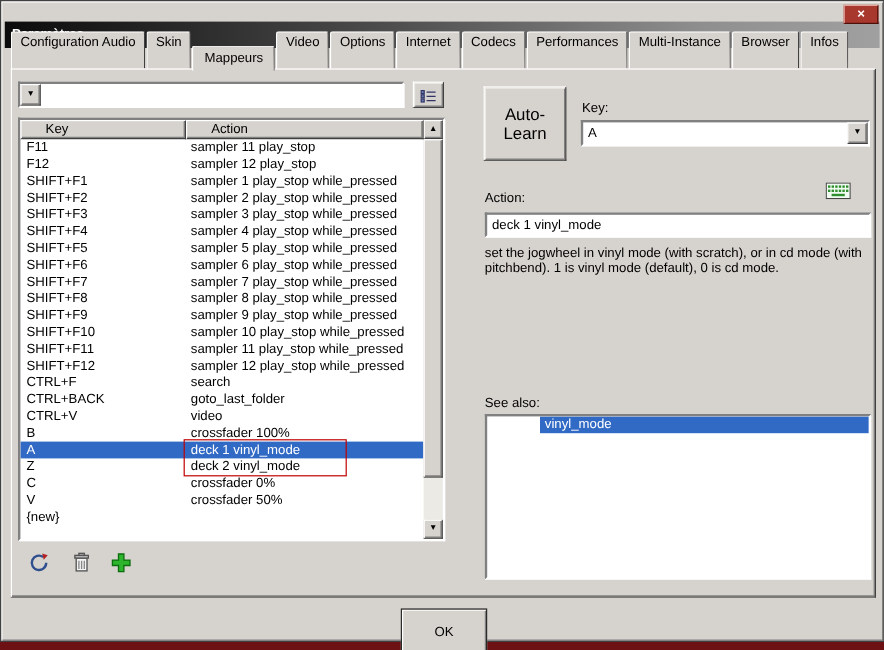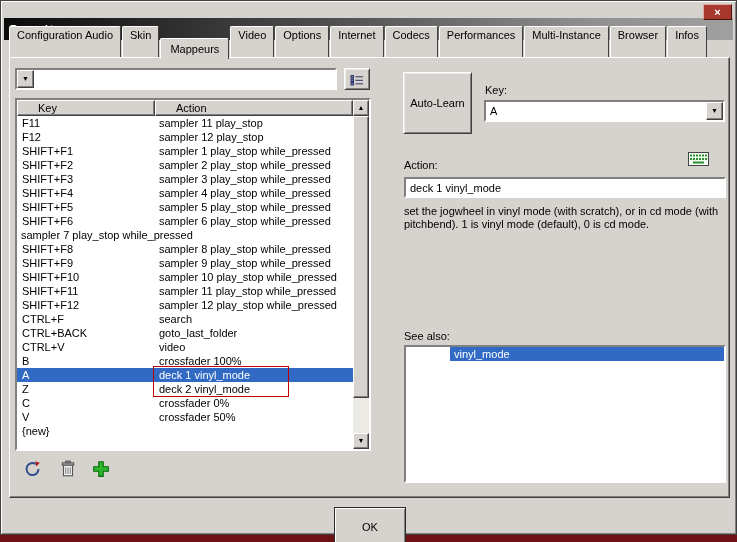--- a/index.html
+++ b/index.html
@@ -50,21 +50,21 @@
 
   
   .page {
     position:absolute; left:8px; top:56px; width:721px; height:441px;
     background:#d6d3ce;
     border:1px solid; border-color:#ffffff #404040 #404040 #ffffff;
     box-shadow: inset -1px -1px 0 #808080;
     z-index:2;
   }
   .btn3d {
-    background:#d6d3ce; font-family:inherit; font-size:11px;
+    background:#d6d3ce; font-family:inherit; font-size:14px;
     border:1px solid; border-color:#ffffff #404040 #404040 #ffffff;
     box-shadow: inset 1px 1px 0 #eceae6, inset -1px -1px 0 #808080;
     cursor:default;
   }
 
   
   .combo { position:absolute; background:#fff; border:2px solid; border-color:#808080 #ffffff #ffffff #808080; display:flex; }
   .combo .val { flex:1; padding:2px 4px; line-height:14px; overflow:hidden; white-space:nowrap; }
   .combo .drop {
     width:17px; background:#d6d3ce; text-align:center;
@@ -255,20 +255,21 @@
             <span class="ckey">SHIFT+F5</span>
             <span class="cact">sampler 5 play_stop while_pressed</span>
           </div>
 
           <div class="lrow">
             <span class="ckey">SHIFT+F6</span>
             <span class="cact">sampler 6 play_stop while_pressed</span>
           </div>
 
           <div class="lrow">
+            <span class="ckey">SHIFT+F7</span>
             <span class="cact">sampler 7 play_stop while_pressed</span>
           </div>
 
           <div class="lrow">
             <span class="ckey">SHIFT+F8</span>
             <span class="cact">sampler 8 play_stop while_pressed</span>
           </div>
 
           <div class="lrow">
             <span class="ckey">SHIFT+F9</span>

